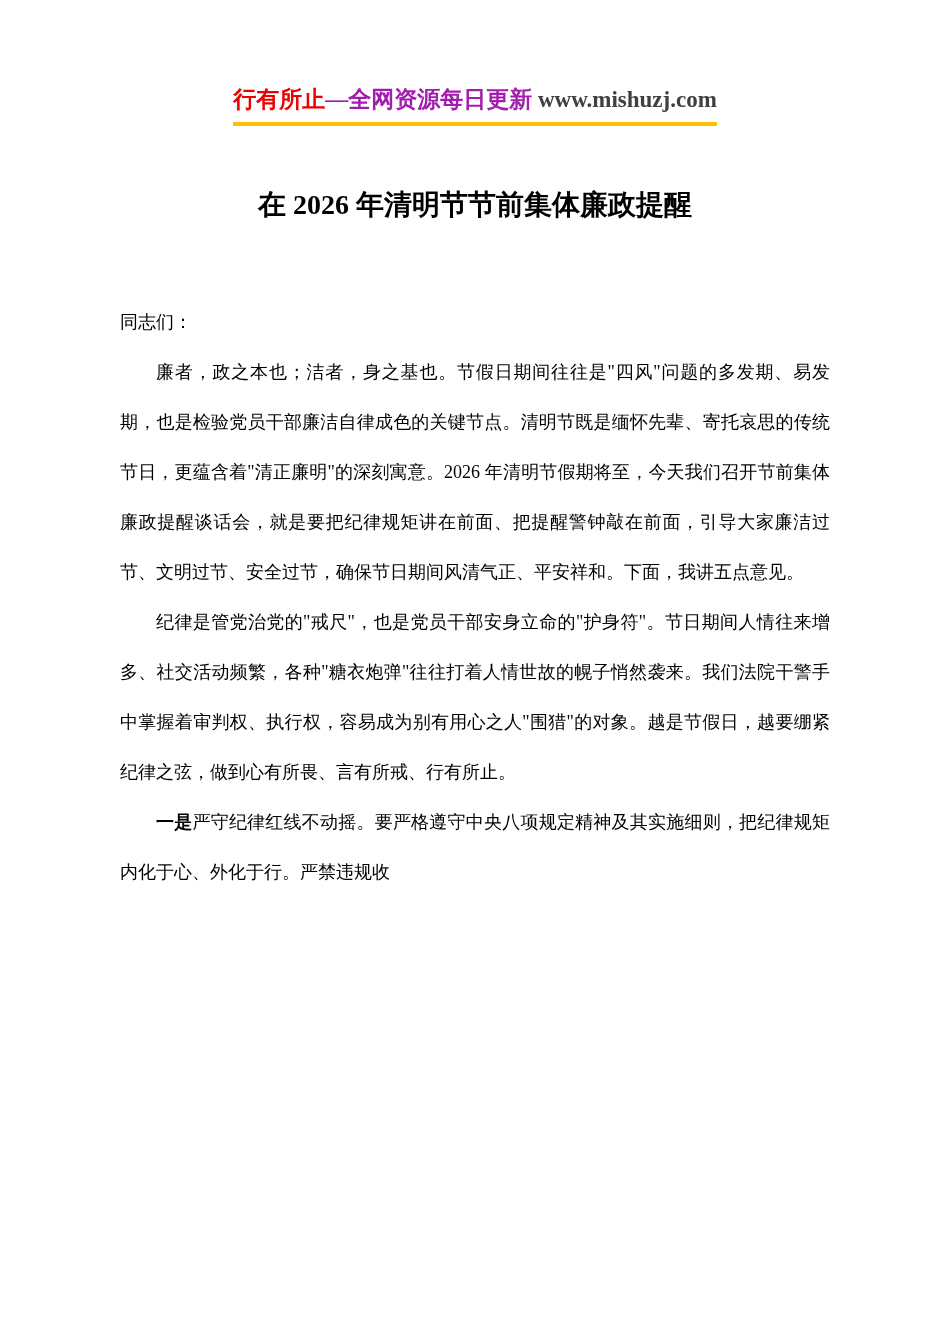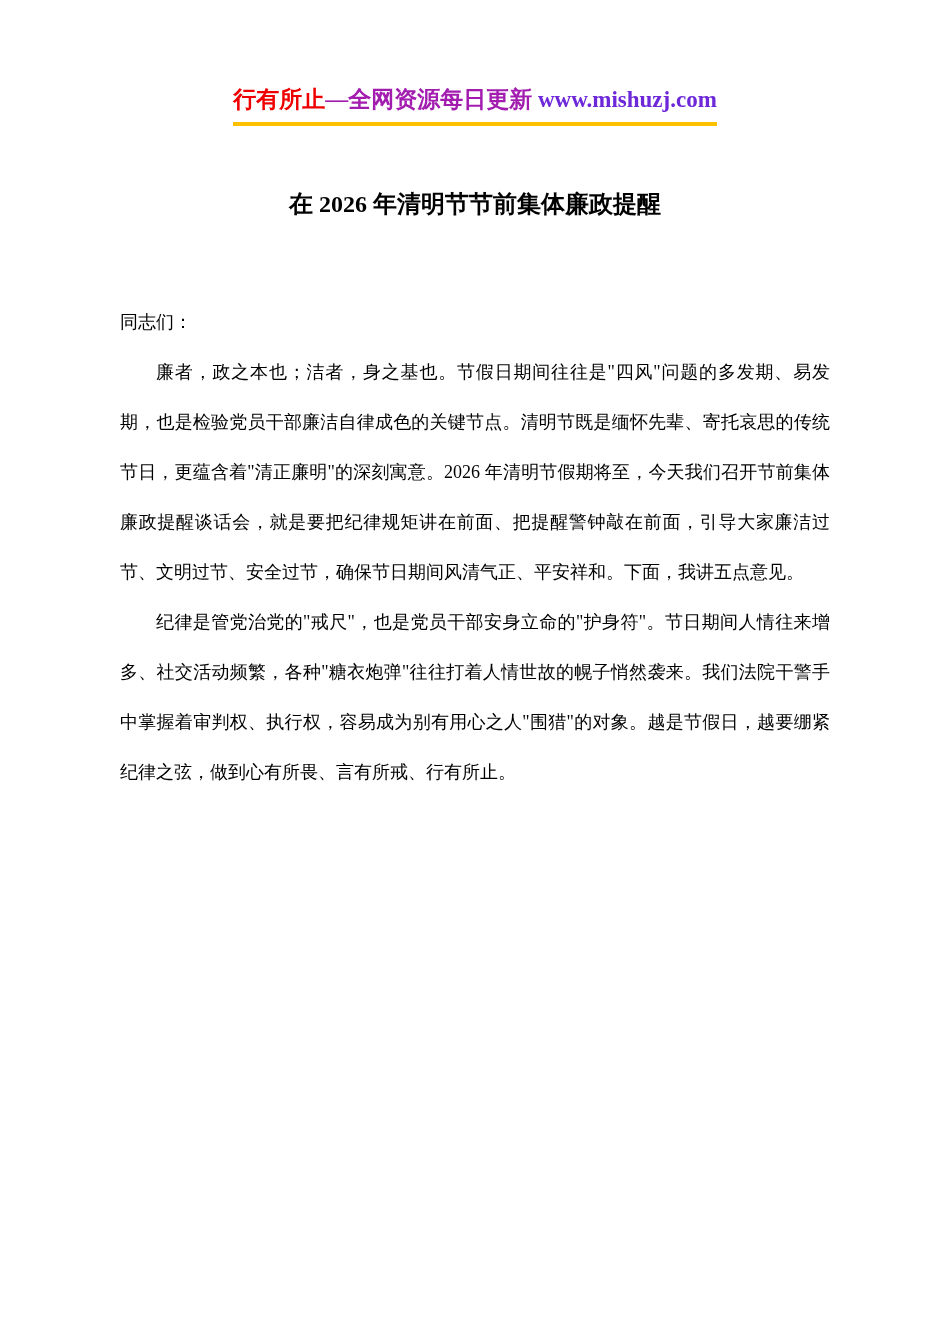--- a/index.html
+++ b/index.html
@@ -25,26 +25,26 @@
   .header-inner {
     display: inline-block;
     font-size: 23px;
     font-weight: bold;
     border-bottom: 4px solid #ffc000;
     padding-bottom: 7px;
     white-space: nowrap;
   }
   .brand   { color: #ee0000; }
   .tagline { color: #a21caf; }
-  .url     { color: #6d28d9; text-decoration: none; cursor: pointer; }
+  .url     { color: #404040; text-decoration: none; cursor: pointer; }
   
   .title {
     margin-top: 52px;
     text-align: center;
-    font-size: 24px;
+    font-size: 28px;
     font-weight: bold;
     line-height: 53px;
     color: #000000;
   }
   .title-line { display: block; }
   
   .body {
     margin-top: 66px;
     font-size: 18px;
     line-height: 50px;
@@ -64,15 +64,16 @@
   </div>
 
   <h1 class="title">
     <span class="title-line">在 2026 年清明节节前集体廉政提醒</span>
   </h1>
 
   <div class="body">
     <p class="salutation">同志们：</p>
     <p class="para">廉者，政之本也；洁者，身之基也。节假日期间往往是"四风"问题的多发期、易发期，也是检验党员干部廉洁自律成色的关键节点。清明节既是缅怀先辈、寄托哀思的传统节日，更蕴含着"清正廉明"的深刻寓意。2026 年清明节假期将至，今天我们召开节前集体廉政提醒谈话会，就是要把纪律规矩讲在前面、把提醒警钟敲在前面，引导大家廉洁过节、文明过节、安全过节，确保节日期间风清气正、平安祥和。下面，我讲五点意见。</p>
     <p class="para">纪律是管党治党的"戒尺"，也是党员干部安身立命的"护身符"。节日期间人情往来增多、社交活动频繁，各种"糖衣炮弹"往往打着人情世故的幌子悄然袭来。我们法院干警手中掌握着审判权、执行权，容易成为别有用心之人"围猎"的对象。越是节假日，越要绷紧纪律之弦，做到心有所畏、言有所戒、行有所止。</p>
+    <p class="para"><span class="lead">一是</span><span>严守纪律红线不动摇。要严格遵守中央八项规定精神及其实施细则，把纪律规矩内化于心、外化于行。严禁违规收</span></p>
   </div>
 
 </div>
 
 </body></html>

